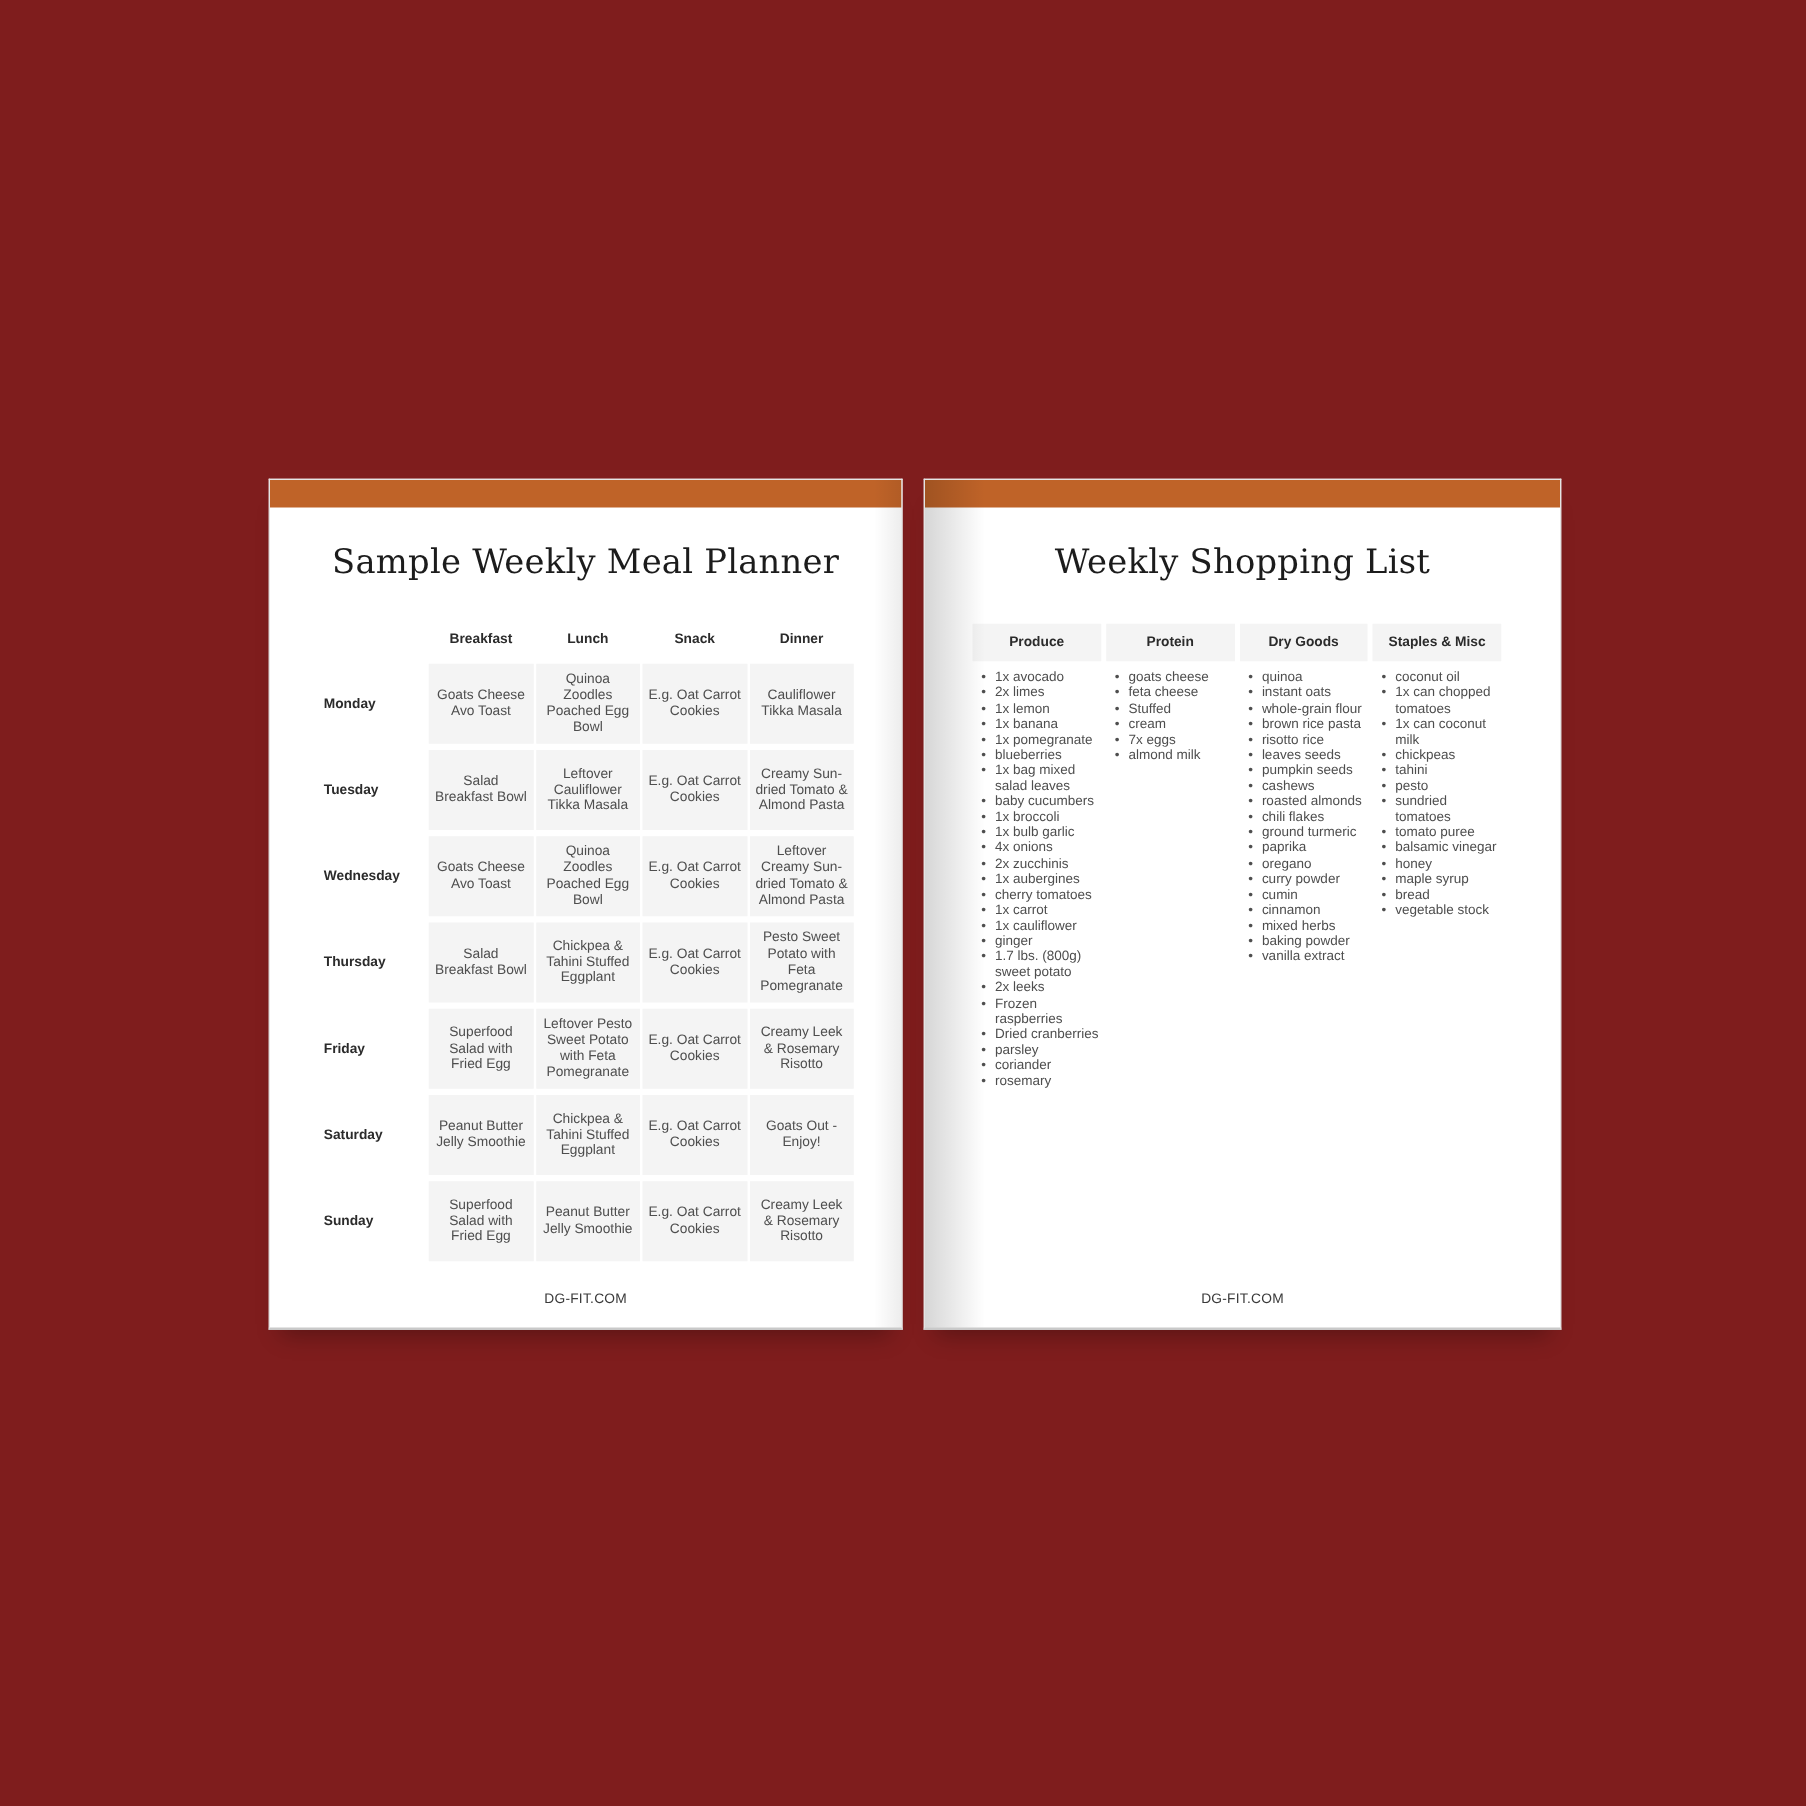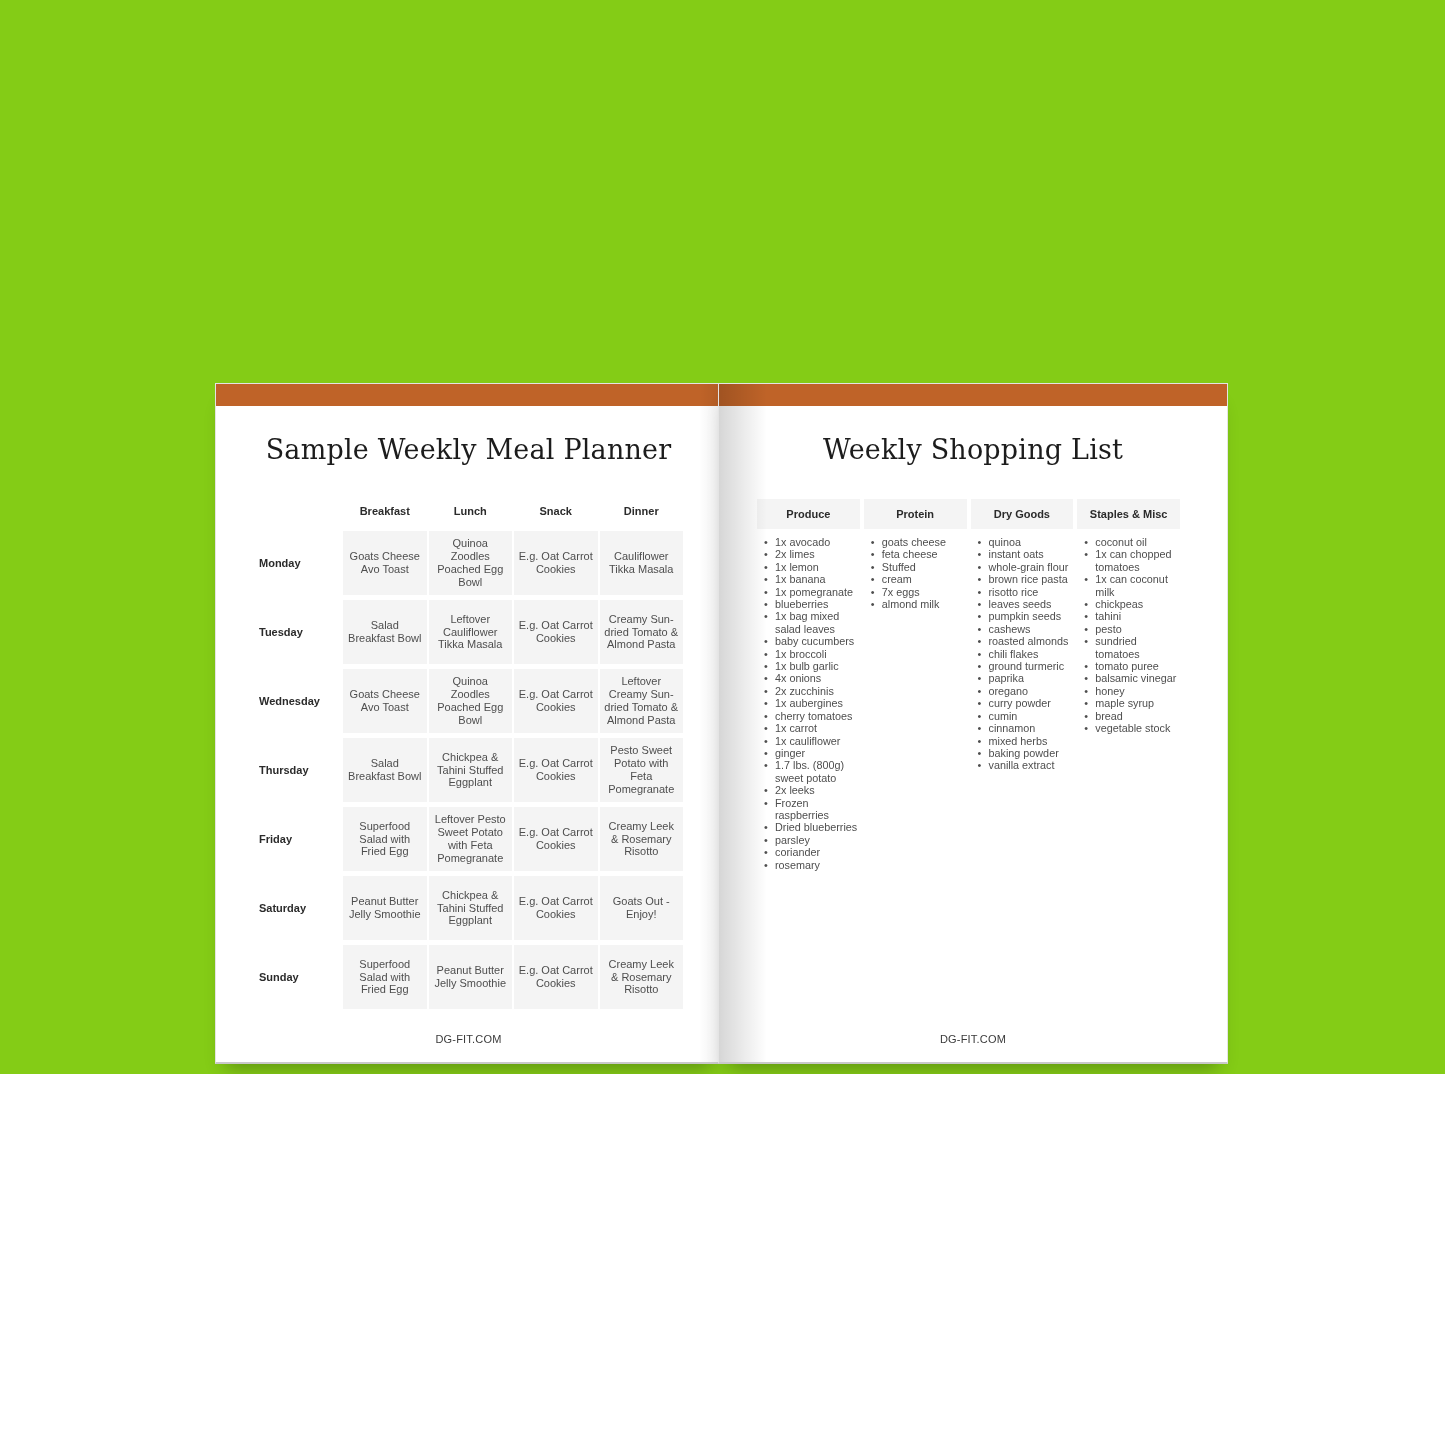--- a/index.html
+++ b/index.html
@@ -1,28 +1,28 @@
 <!DOCTYPE html>
 <html><head>
 <meta charset="utf-8">
 <style>
   * { box-sizing: border-box; }
   html, body { margin: 0; padding: 0; background: #ffffff; }
   .canvas {
-    position: relative; width: 1445px; height: 1074px; background: #84cc16;
+    position: relative; width: 1445px; height: 1445px; background: #7f1d1d;
     font-family: "Liberation Sans", sans-serif; overflow: hidden;
   }
   .book { position: absolute; left: 215px; top: 383px; width: 1017px; height: 681px; }
   .page {
     position: absolute; top: 0; height: 681px; background: #ffffff;
     border: 1px solid #e4e4e4; border-bottom: 2px solid #c9c9c9;
     box-shadow: 0 14px 18px -10px rgba(0,0,0,0.30);
   }
   .page.left  { left: 0;     width: 507px; }
-  .page.right { left: 503px; width: 510px; }
+  .page.right { left: 524px; width: 510px; }
   
   .page.left::after {
     content: ""; position: absolute; top: 0; right: 0; width: 22px; height: 100%;
     background: linear-gradient(to right, rgba(0,0,0,0), rgba(0,0,0,0.07));
     pointer-events: none;
   }
   .page.right::after {
     content: ""; position: absolute; top: 0; left: 0; width: 48px; height: 100%;
     background: linear-gradient(to right, rgba(0,0,0,0.16), rgba(0,0,0,0));
     pointer-events: none;
@@ -177,21 +177,21 @@
               <div class="shop-item">4x onions</div>
               <div class="shop-item">2x zucchinis</div>
               <div class="shop-item">1x aubergines</div>
               <div class="shop-item">cherry tomatoes</div>
               <div class="shop-item">1x carrot</div>
               <div class="shop-item">1x cauliflower</div>
               <div class="shop-item">ginger</div>
               <div class="shop-item">1.7 lbs. (800g) sweet potato</div>
               <div class="shop-item">2x leeks</div>
               <div class="shop-item">Frozen raspberries</div>
-              <div class="shop-item">Dried blueberries</div>
+              <div class="shop-item">Dried cranberries</div>
               <div class="shop-item">parsley</div>
               <div class="shop-item">coriander</div>
               <div class="shop-item">rosemary</div>
             </div>
         </div>
 
         <div class="shop-col">
           <div class="shop-head">Protein</div>
           <div class="shop-list">
 

